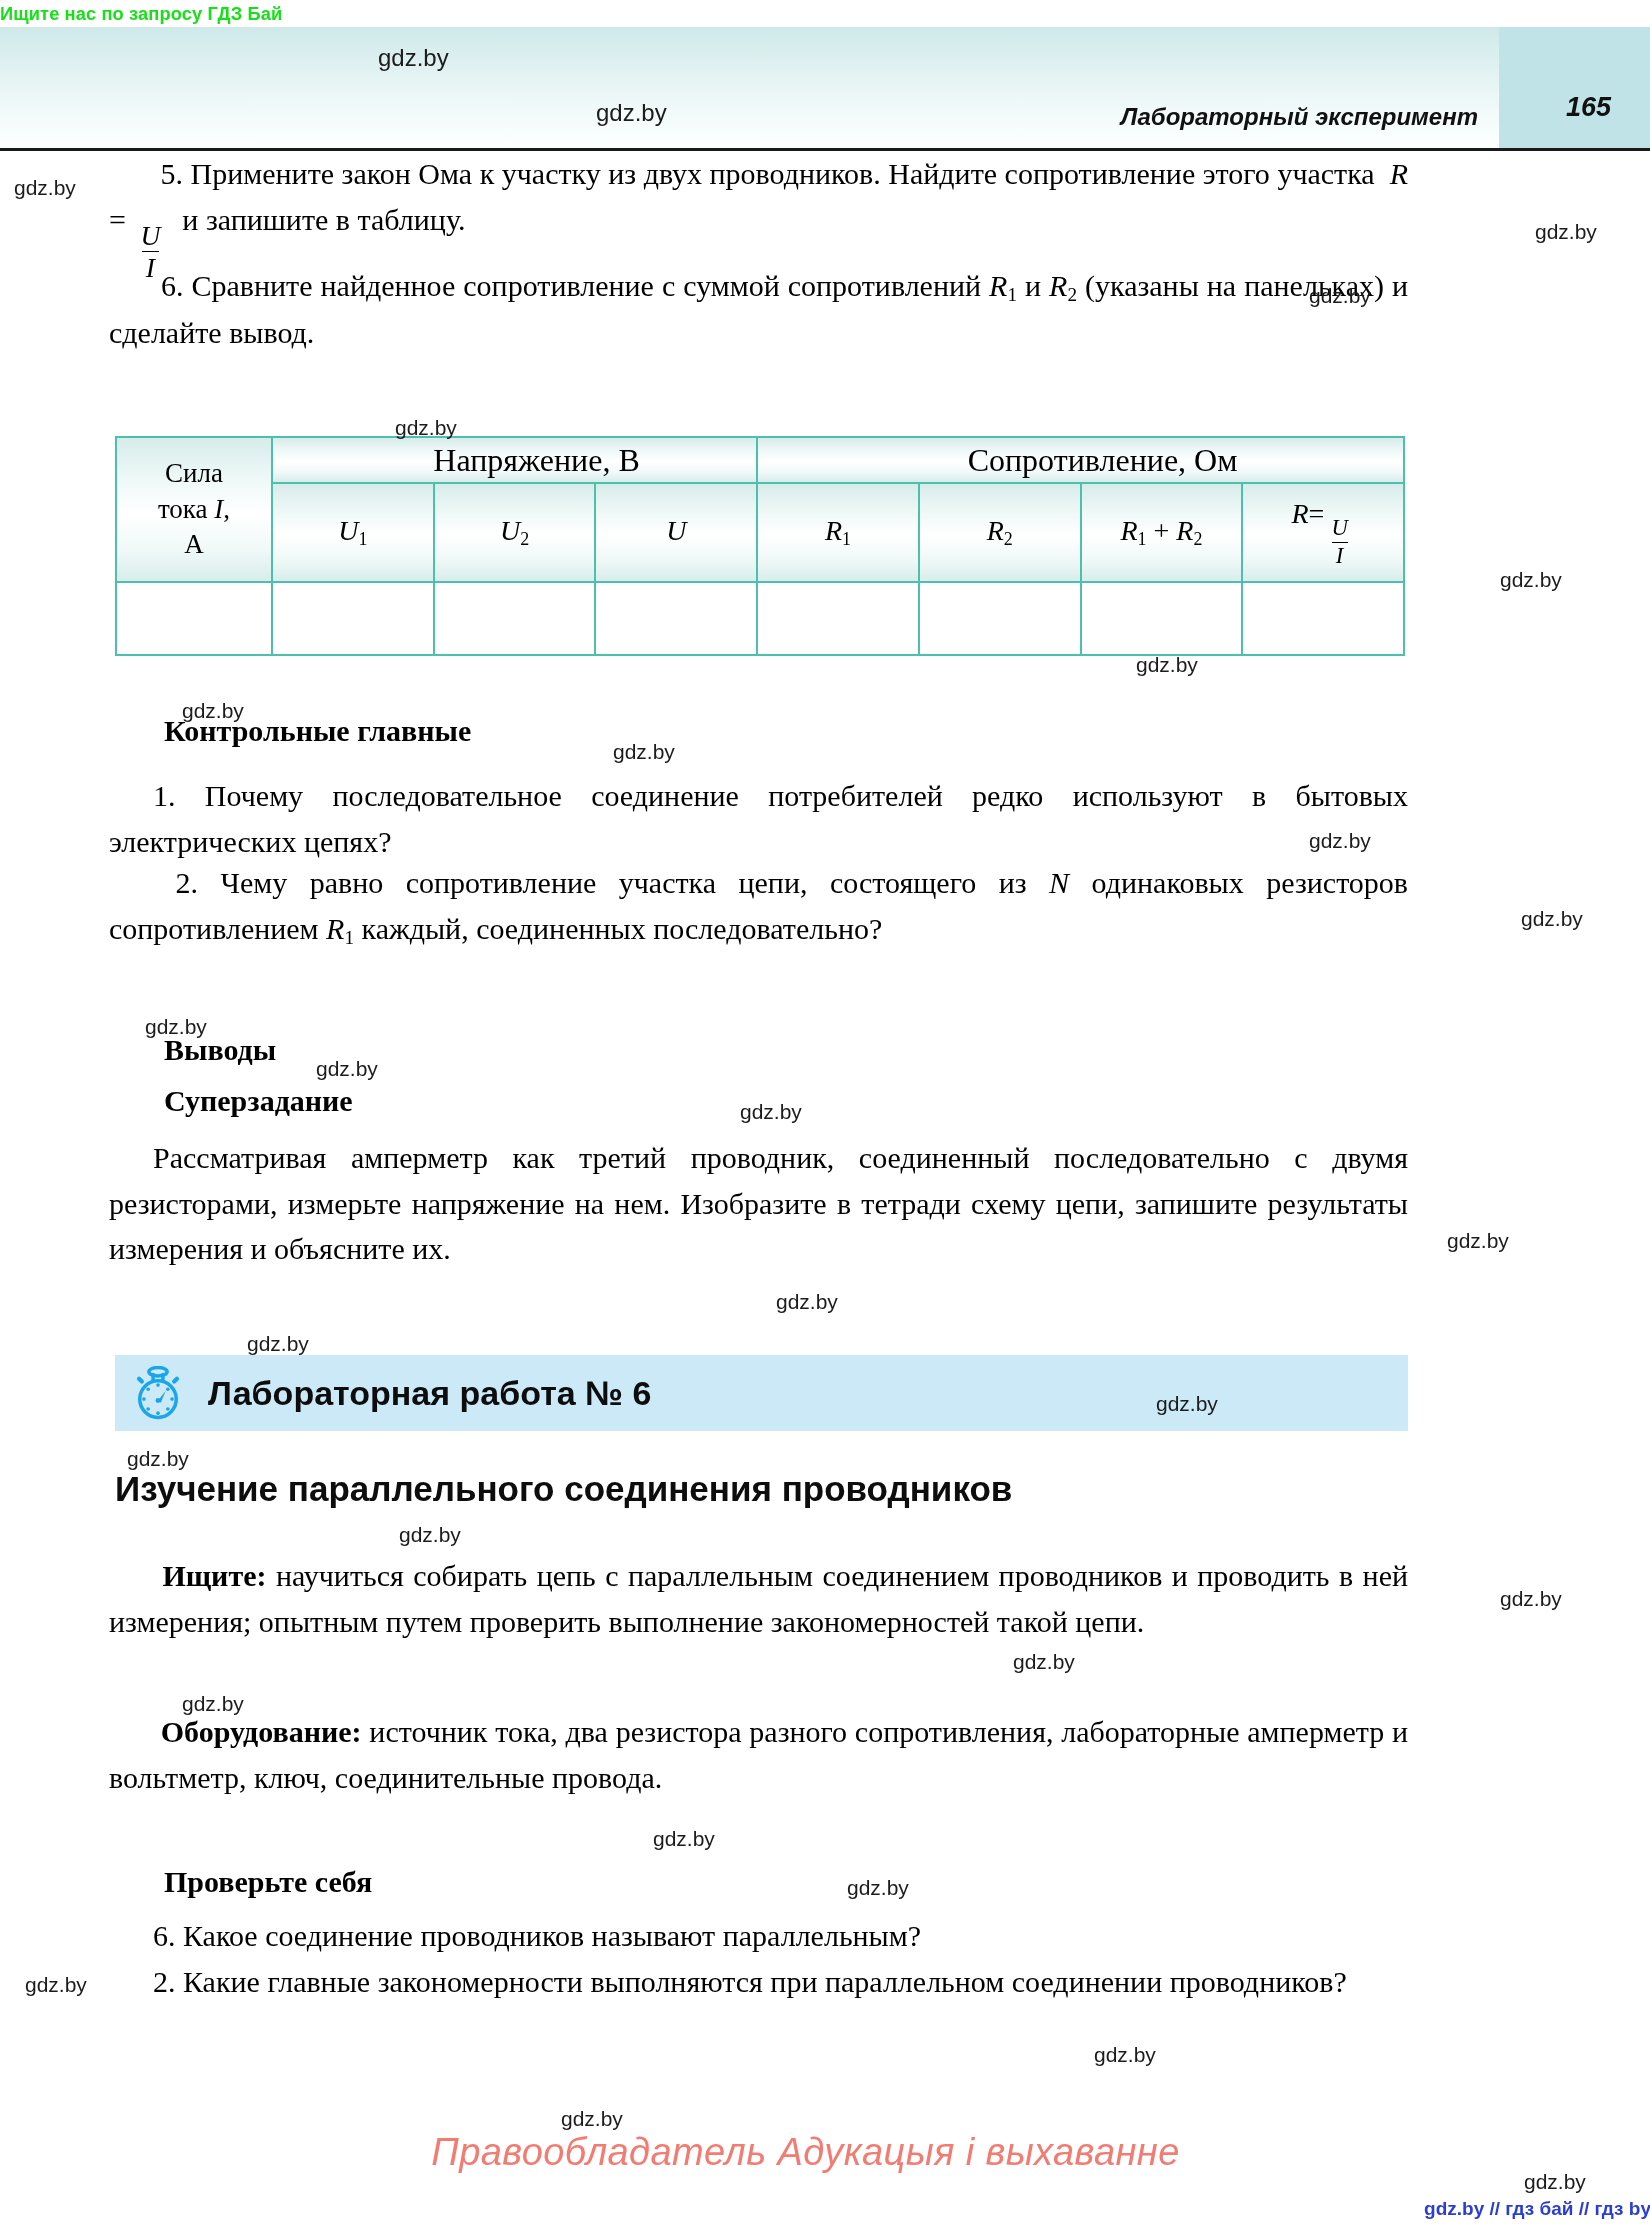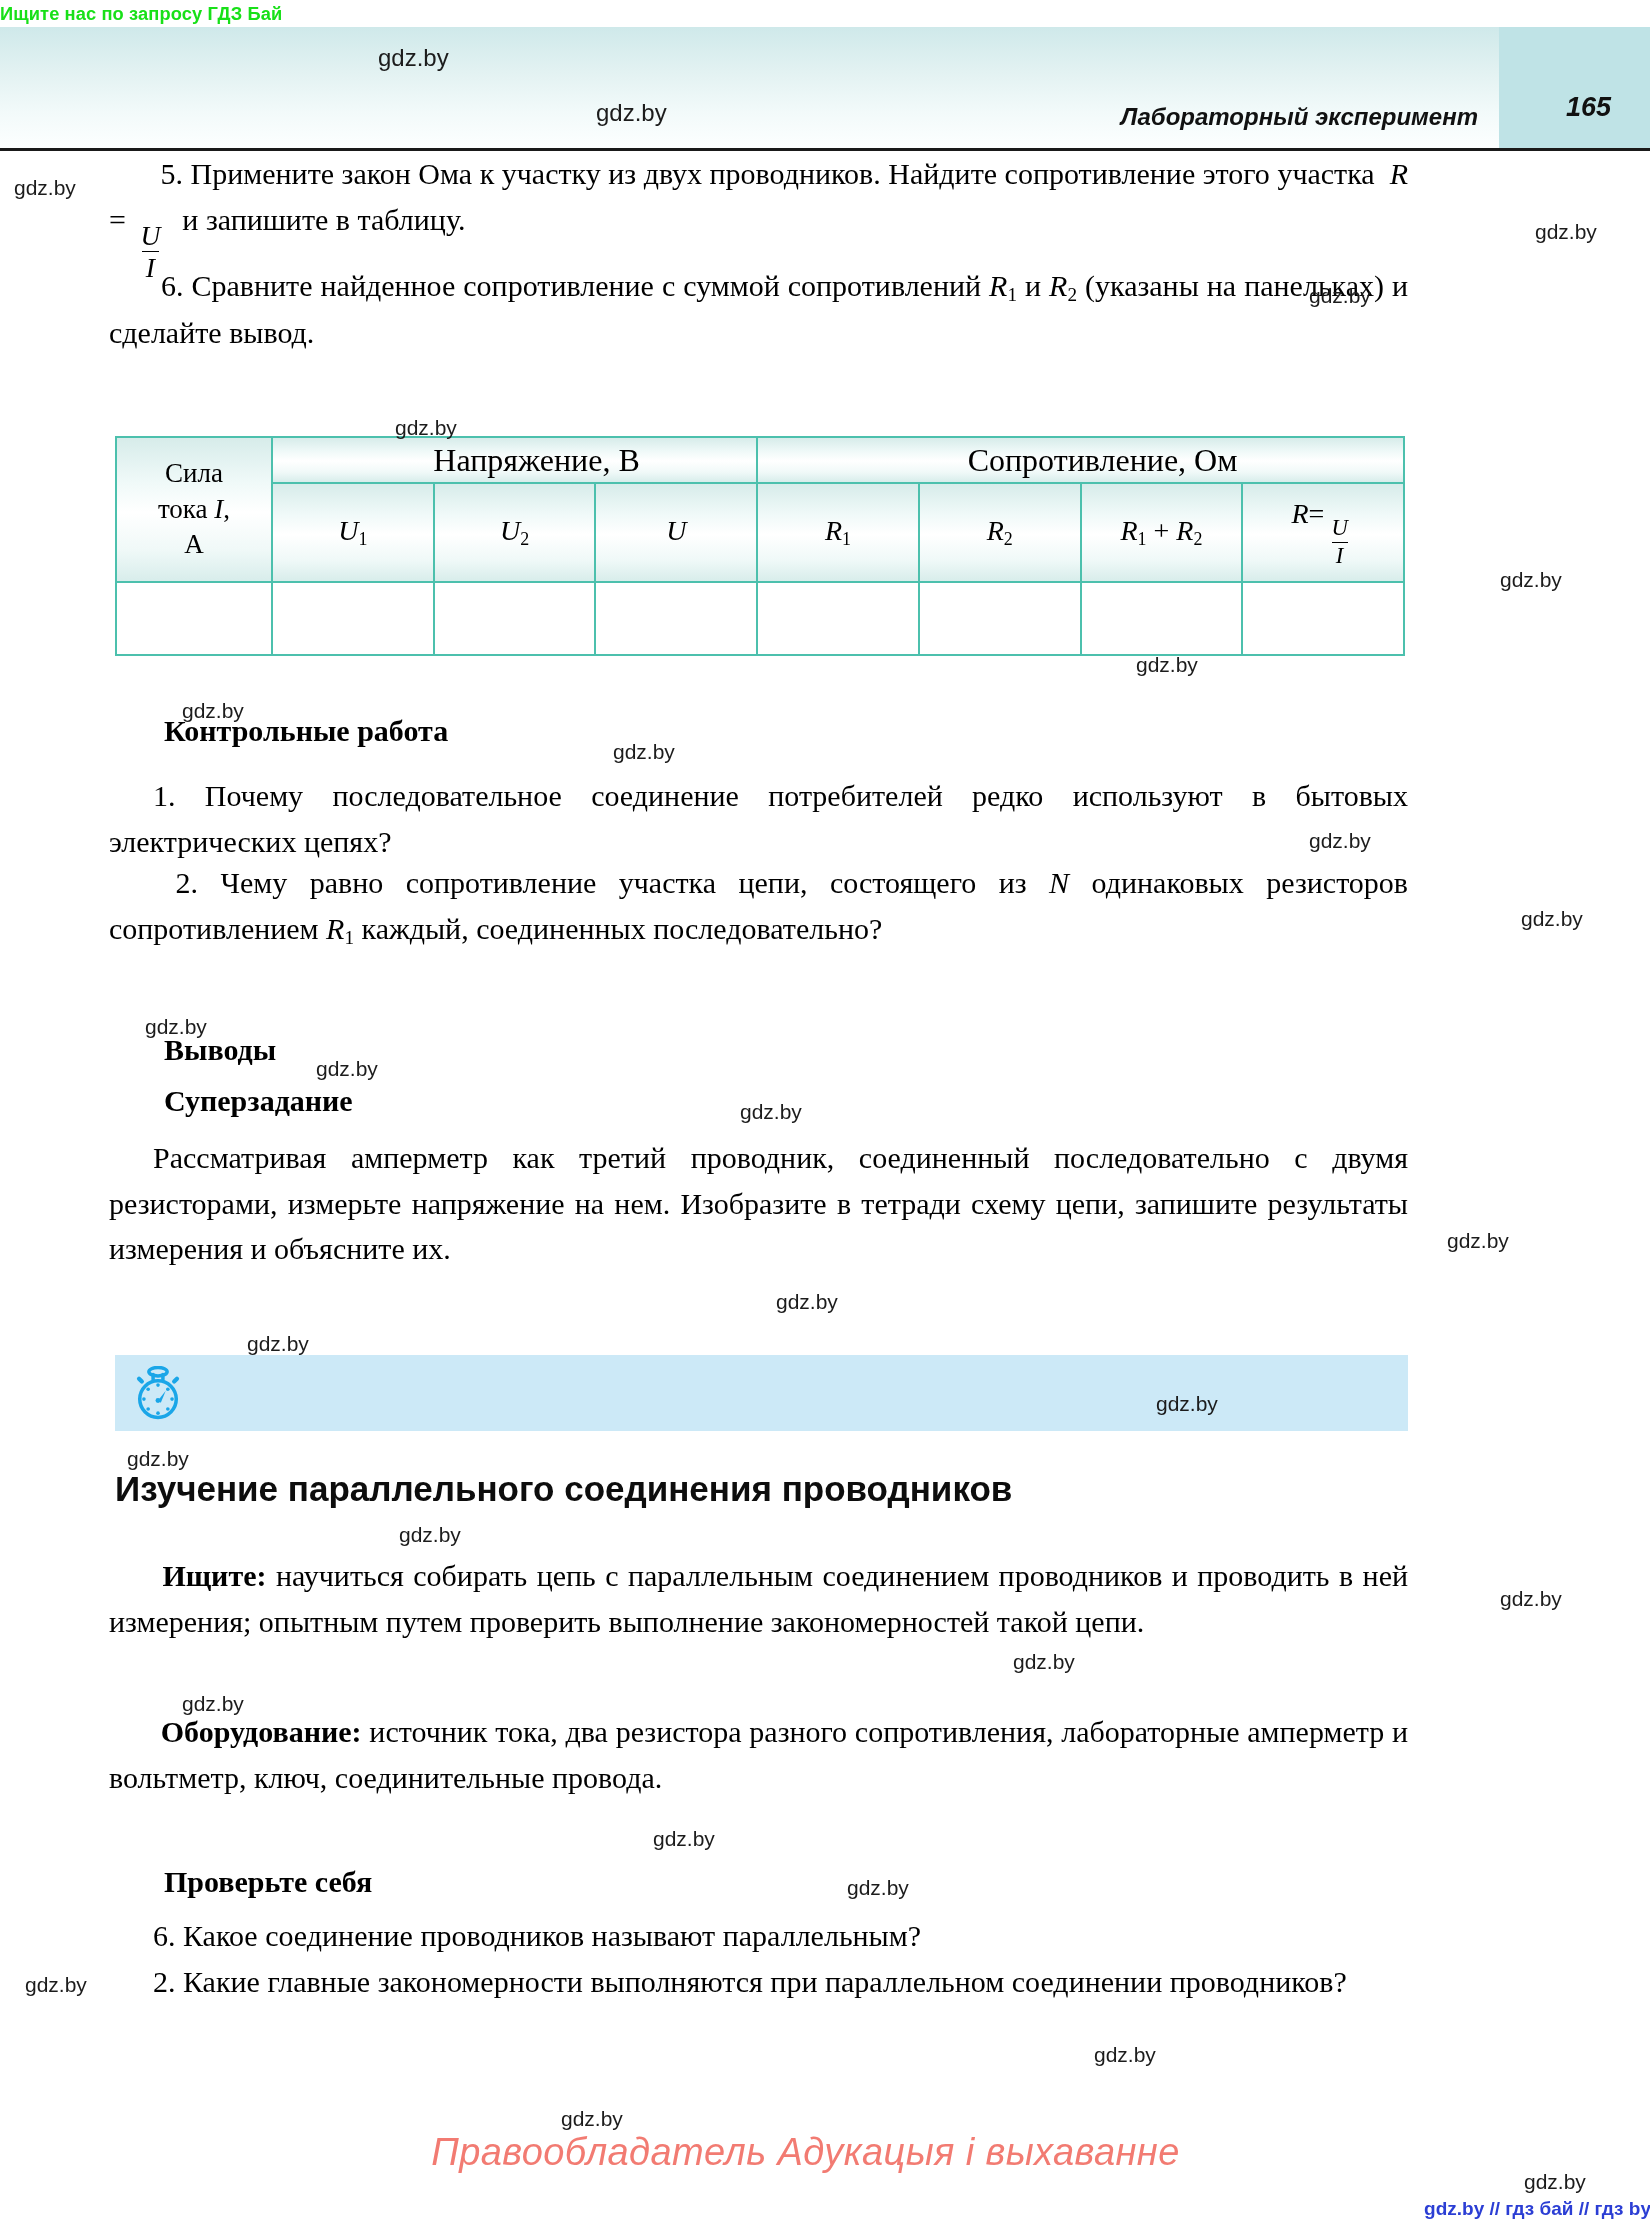--- a/index.html
+++ b/index.html
@@ -311,21 +311,21 @@
         <td></td>
         <td></td>
         <td></td>
         <td></td>
         <td></td>
         <td></td>
       </tr>
     </tbody>
   </table>
 
-  <div class="heading-bold" style="top:563px;">Контрольные работа</div>
+  <div class="heading-bold" style="top:563px;">Контрольные главные</div>
 
   <div class="para indent" style="top:622px;">1. Почему последовательное соединение потребителей редко используют в бытовых электрических цепях?</div>
 
   <div class="para indent" style="top:709px;">
     <span>2. Чему равно сопротивление участка цепи, состоящего из</span>
     <span class="mathvar">N</span>
     <span>одинаковых резисторов сопротивлением</span>
     <span class="mathvar">R</span><span class="subn">1</span>
     <span>каждый, соединенных последовательно?</span>
   </div>
@@ -351,20 +351,21 @@
           <circle cx="51" cy="61" r="2.6"></circle>
           <circle cx="37" cy="67" r="2.6"></circle>
           <circle cx="23" cy="61" r="2.6"></circle>
           <circle cx="17" cy="47" r="2.6"></circle>
           <circle cx="23" cy="33" r="2.6"></circle>
         </g>
         <path d="M37 49 L48 35 L41 52 Z" fill="#1aa6e8"></path>
         <circle cx="37" cy="49" r="3.5" fill="#1aa6e8"></circle>
       </svg>
     </span>
+    <span class="lab-title">Лабораторная работа № 6</span>
   </div>
 
   <div class="lab-main-title">Изучение параллельного соединения проводников</div>
 
   <div class="para indent" style="top:1402px;">
     <b>Ищите:</b>
     <span>научиться собирать цепь с параллельным соединением проводников и проводить в ней измерения; опытным путем проверить выполнение закономерностей такой цепи.</span>
   </div>
 
   <div class="para indent" style="top:1558px;">

